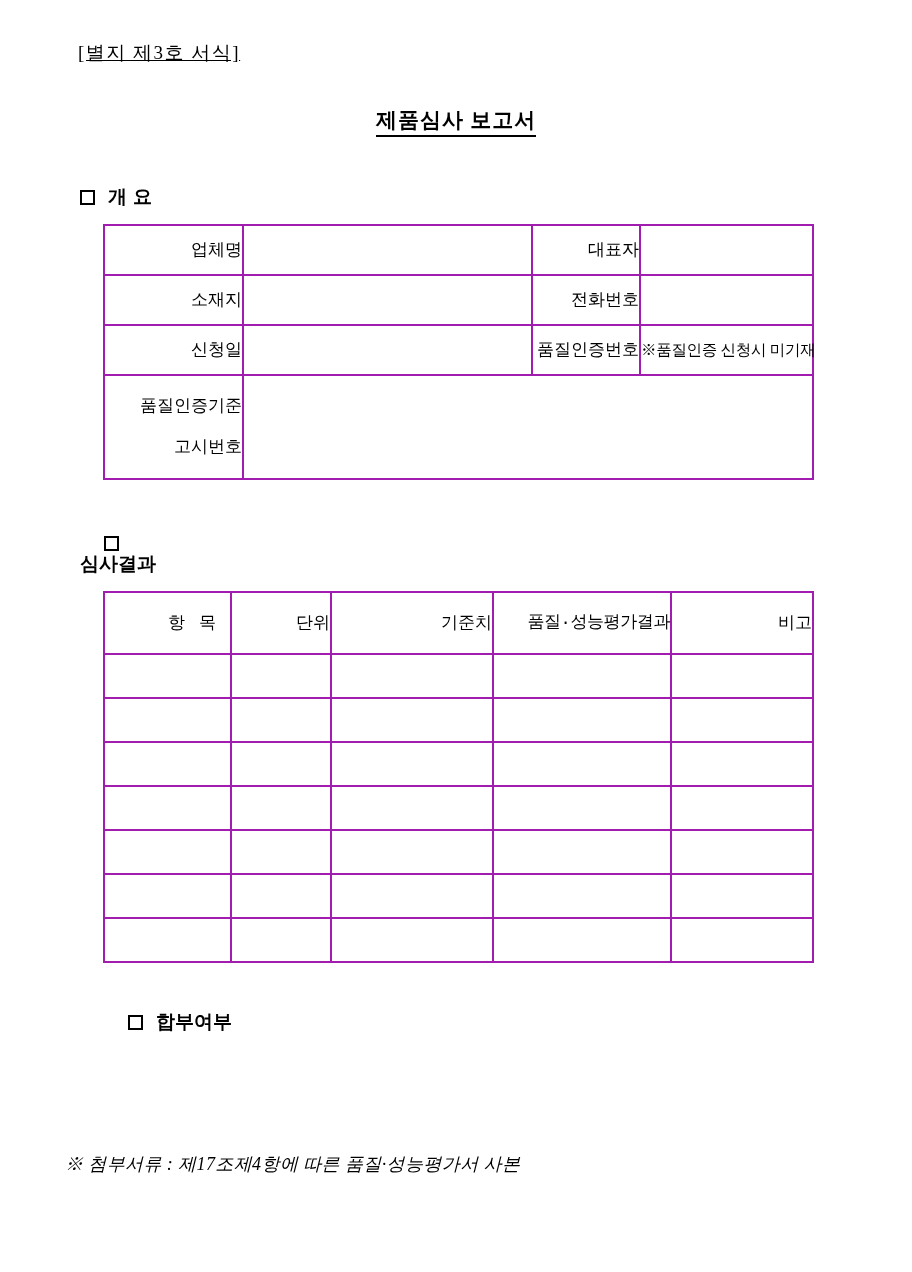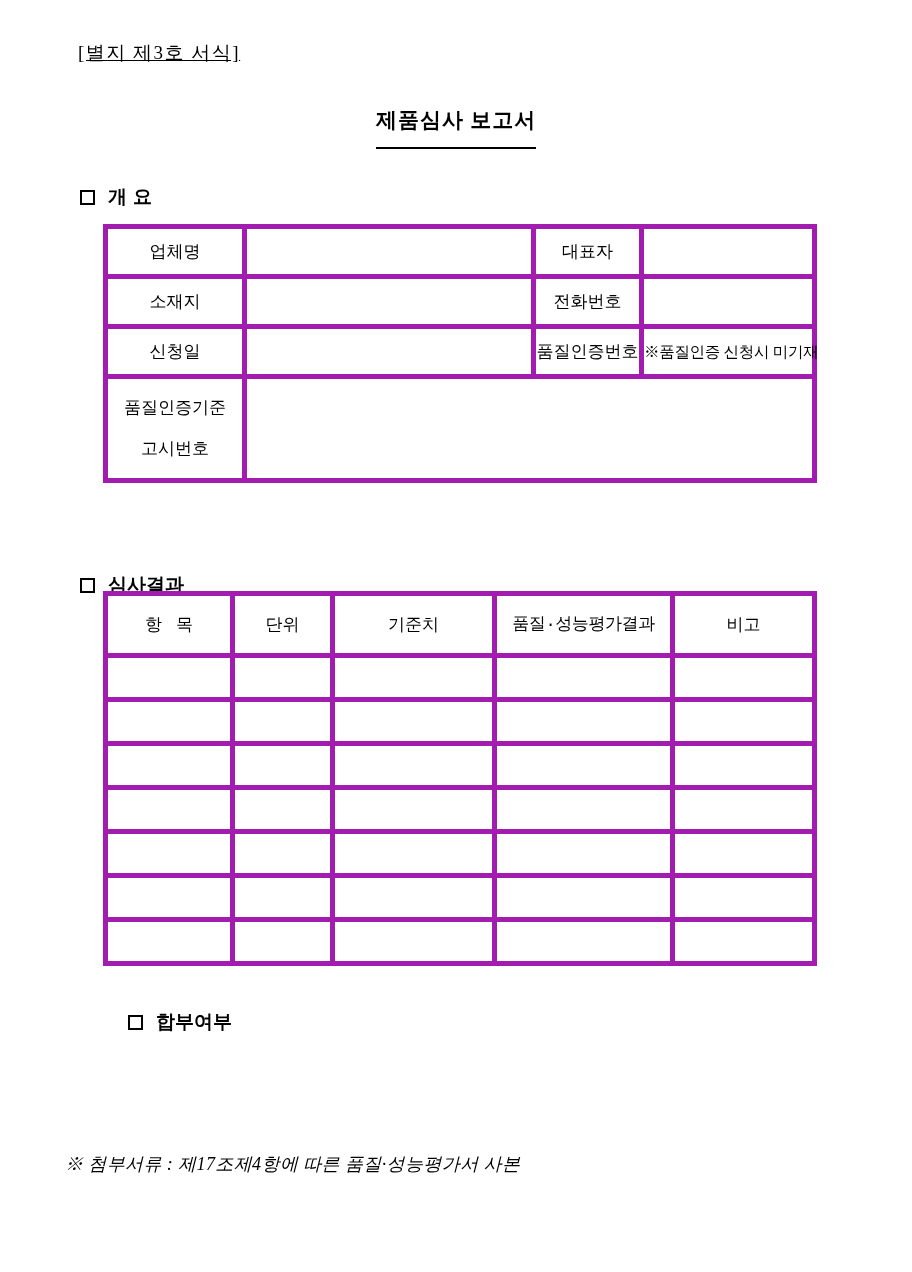--- a/index.html
+++ b/index.html
@@ -42,21 +42,21 @@
     top: 106px;
     width: 912px;
     text-align: center;
     font-size: 21px;
     font-weight: bold;
     letter-spacing: 1px;
   }
   .doc-title .ttl-inner {
     display: inline-block;
     border-bottom: 2px solid #000;
-    padding-bottom: 13px;
+    padding-bottom: 1px;
   }
 
   
   .section-head {
     position: absolute;
     left: 80px;
     font-size: 19px;
     font-weight: bold;
     white-space: nowrap;
     display: flex;
@@ -64,37 +64,37 @@
   }
   .section-head .box-glyph {
     display: inline-block;
     width: 15px;
     height: 15px;
     border: 2px solid #000;
     margin-right: 13px;
     box-sizing: border-box;
   }
   #sec-overview { top: 184px; }
-  #sec-result   { top: 572px; }
+  #sec-result   { top: 536px; flex-direction: column; }
   #sec-pass     { top: 1009px; padding-left: 48px; }
 
   .head-sp { letter-spacing: 6px; }
 
   
   table.form-table {
     position: absolute;
     border-collapse: collapse;
     table-layout: fixed;
     font-size: 17px;
   }
   table.form-table td,
   table.form-table th {
-    border: 5px solid #a21caf;
+    border: 2px solid #a21caf;
     padding: 0;
-    text-align: center;
+    text-align: right;
     vertical-align: middle;
     font-weight: normal;
     font-size: 17px;
     line-height: 1.25;
   }
   table.form-table td.blank { }
 
   
   #overview-table {
     left: 103px;

